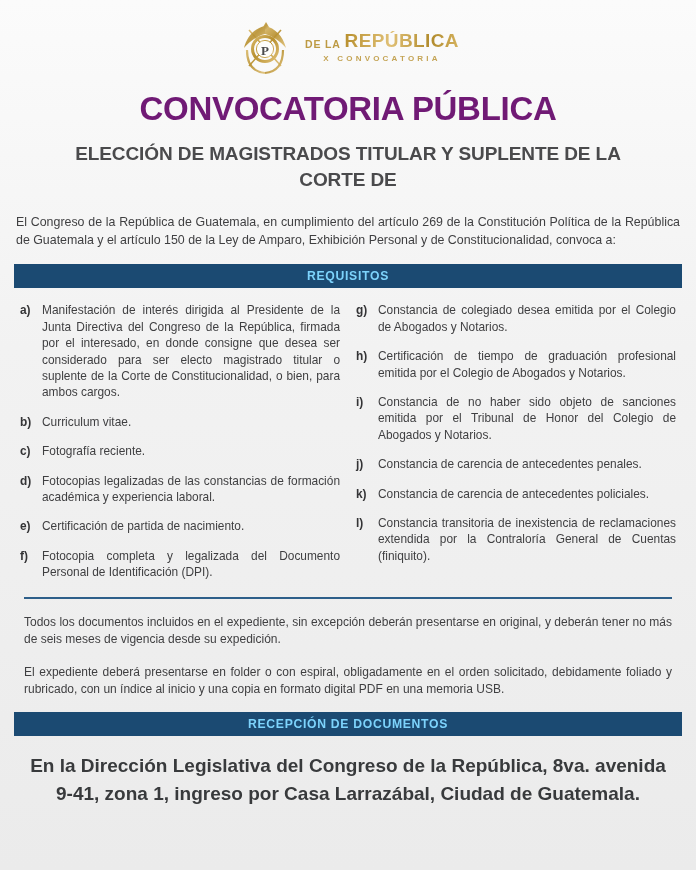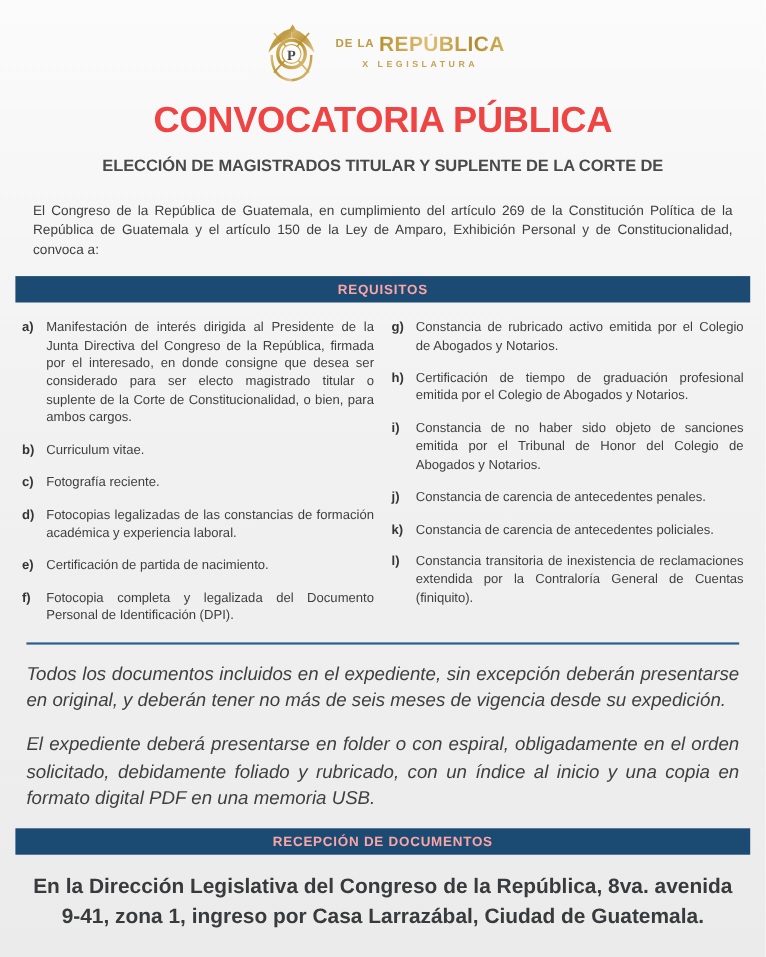--- a/index.html
+++ b/index.html
@@ -50,21 +50,21 @@
     font-weight: 700;
     letter-spacing: 1.0px;
     color: #b99438;
     background: linear-gradient(95deg, #caa04a 0%, #e3c57e 35%, #b8902f 70%, #d9b868 100%);
     -webkit-background-clip: text;
     background-clip: text;
     color: transparent;
   }
   .wm-row2 {
     display: flex;
-    align-items: center;
+    align-items: flex-end;
     gap: 4px;
     margin-top: 1px;
   }
   .wm-de {
     font-size: 10.5px;
     font-weight: 700;
     letter-spacing: 0.8px;
     color: #bd9a43;
   }
   .wm-rep {
@@ -86,51 +86,51 @@
     width: 100%;
     text-align: center;
   }
 
   
   .main-title {
     text-align: center;
     font-size: 33px;
     font-weight: 800;
     letter-spacing: -0.3px;
-    color: #ef4444;
+    color: #701a75;
     margin: 16px 0 16px 0;
     line-height: 1;
   }
   .sub-title {
     text-align: center;
-    font-size: 15px;
+    font-size: 19px;
     font-weight: 800;
     color: #4a4a4c;
     line-height: 1.35;
     margin: 11px 30px 0 30px;
     letter-spacing: -0.1px;
   }
 
   
   .para {
     font-size: 12.4px;
     line-height: 1.45;
     color: #3f3f41;
     text-align: justify;
-    margin: 0 16px;
+    margin: 0 2px;
   }
   .para.intro1 { margin-top: 22px; }
   .para.intro1 .last-line,
   .para.intro2 { }
   .para.intro2 { margin-top: 15px; }
 
   
   .banner {
     background: #1b4a72;
-    color: #fca5a5;
+    color: #7dd3fc;
     text-align: center;
     font-size: 12.2px;
     font-weight: 700;
     letter-spacing: 0.7px;
     padding: 5px 0 5px 0;
     margin: 14px 0 0 0;
   }
 
   
   .req-wrap {
@@ -165,26 +165,25 @@
 
   
   .rule {
     height: 2px;
     background: #2e5f8a;
     margin: 16px 10px 0 10px;
     border: 0;
   }
 
   .note {
-    font-size: 17px;
+    font-size: 12px;
     line-height: 1.45;
     text-align: justify;
     color: #3f3f41;
     margin: 15px 10px 0 10px;
-    font-style: italic;
   }
 
   
   .footer-lines {
     text-align: center;
     margin-top: 16px;
     color: #383a3c;
   }
   .footer-addr {
     font-size: 19px;
@@ -227,21 +226,21 @@
         <circle cx="28" cy="33" r="12.5" fill="none" stroke="url(#gold)" stroke-width="3"></circle>
         <circle cx="28" cy="33" r="8.6" fill="#fdfdfc" stroke="url(#gold)" stroke-width="1"></circle>
         <text x="28" y="38.5" text-anchor="middle" font-family="Liberation Serif, serif" font-size="13" font-weight="700" fill="#4a4a4c">P</text>
       </svg>
     </span>
     <span class="wordmark">
       <span class="wm-row2">
         <span class="wm-de">DE LA</span>
         <span class="wm-rep">REPÚBLICA</span>
       </span>
-      <span class="wm-leg">X LEGISLATURA</span>
+      <span class="wm-leg">X CONVOCATORIA</span>
     </span>
   </div>
 
   <h1 class="main-title">CONVOCATORIA PÚBLICA</h1>
   <div class="sub-title">
     <div>ELECCIÓN DE MAGISTRADOS TITULAR Y SUPLENTE DE LA CORTE DE</div>
   </div>
 
   <p class="para intro1">El Congreso de la República de Guatemala, en cumplimiento del artículo 269 de la Constitución Política de la República de Guatemala y el artículo 150 de la Ley de Amparo, Exhibición Personal y de Constitucionalidad, convoca a:</p>
 
@@ -271,21 +270,21 @@
       </div>
       <div class="req-item">
         <span class="req-letter">f)</span>
         <span class="req-text">Fotocopia completa y legalizada del Documento Personal de Identificación (DPI).</span>
       </div>
     </div>
 
     <div class="req-col">
       <div class="req-item">
         <span class="req-letter">g)</span>
-        <span class="req-text">Constancia de rubricado activo emitida por el Colegio de Abogados y Notarios.</span>
+        <span class="req-text">Constancia de colegiado desea emitida por el Colegio de Abogados y Notarios.</span>
       </div>
       <div class="req-item">
         <span class="req-letter">h)</span>
         <span class="req-text">Certificación de tiempo de graduación profesional emitida por el Colegio de Abogados y Notarios.</span>
       </div>
       <div class="req-item">
         <span class="req-letter">i)</span>
         <span class="req-text">Constancia de no haber sido objeto de sanciones emitida por el Tribunal de Honor del Colegio de Abogados y Notarios.</span>
       </div>
       <div class="req-item">

